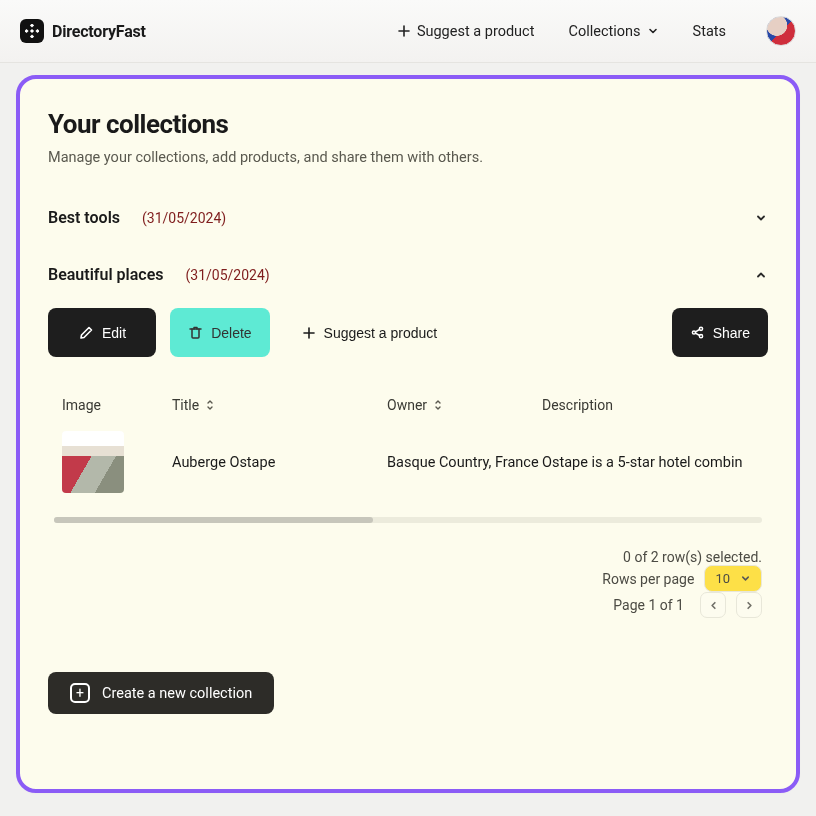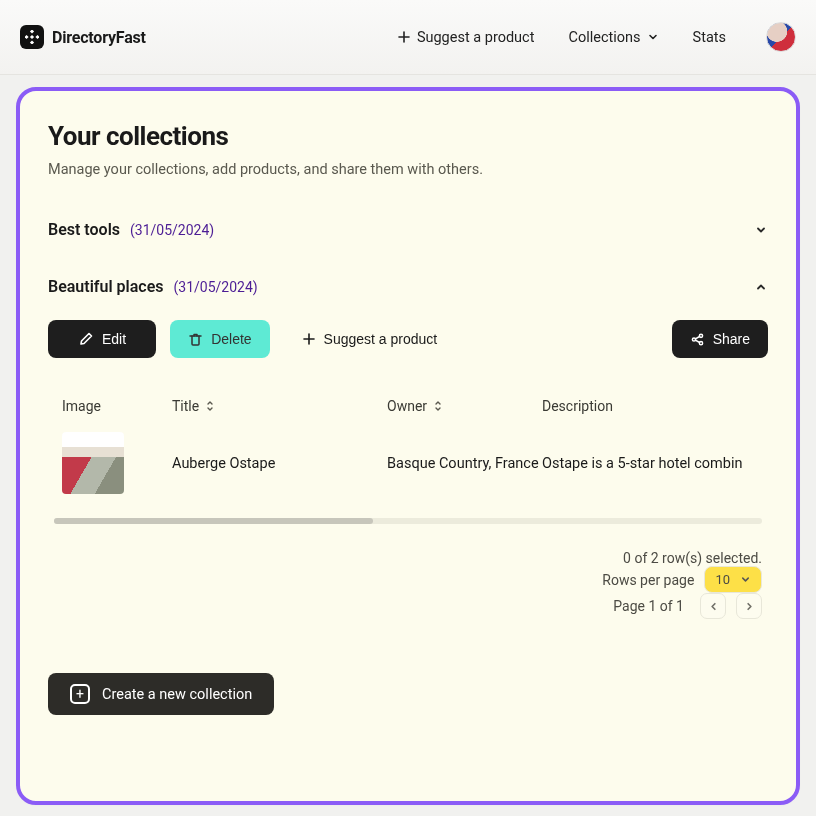--- a/index.html
+++ b/index.html
@@ -6,21 +6,21 @@
   body {
     font-family: -apple-system, BlinkMacSystemFont, "Segoe UI", Roboto, Helvetica, Arial, sans-serif;
     background: #f1f1ef;
     color: #1a1a1a;
     width: 816px;
     height: 816px;
     overflow: hidden;
   }
   
   .topnav {
-    height: 75px;
+    height: 63px;
     background: linear-gradient(#fafaf9, #f3f2f0);
     border-bottom: 1px solid #e5e4e0;
     display: flex;
     align-items: center;
     padding: 4px 20px;
   }
   .brand { display: flex; align-items: center; gap: 8px; }
   .brand-logo {
     width: 24px; height: 24px; border-radius: 6px;
     background: #111; display:flex; align-items:center; justify-content:center;
@@ -46,25 +46,25 @@
     box-shadow: 0 1px 2px rgba(0,0,0,.02);
     position: relative;
     overflow: hidden;
   }
   .page-title { font-size: 26px; font-weight: 700; letter-spacing: -0.5px; }
   .page-sub   { margin-top: 10px; font-size: 14.5px; color: #5a594f; }
   
   .coll-row { display:flex; align-items:center; justify-content:space-between; margin-top: 42px; cursor:pointer; }
   .coll-row + .coll-row { margin-top: 38px; }
   .coll-name { font-size: 16px; font-weight: 600; color:#1a1a1a; }
-  .coll-date { font-size: 14px; font-weight: 400; color:#4c1d95; margin-left: 6px; }
+  .coll-date { font-size: 14px; font-weight: 400; color:#7f1d1d; margin-left: 18px; }
   .chev { width:14px; height:14px; display:inline-block; }
   
   .actions { display:flex; align-items:center; gap:14px; margin-top: 24px; }
-  .btn { display:flex; align-items:center; gap:8px; height:38px; padding:0 18px; border-radius:8px; font-size:14px; cursor:pointer; border:none; }
+  .btn { display:flex; align-items:center; gap:8px; height:49px; padding:0 18px; border-radius:8px; font-size:14px; cursor:pointer; border:none; }
   .btn-dark { background:#1e1e1e; color:#fff; }
   .btn-dark.wide { padding: 0 30px; }
   .btn-grey { background:#5eead4; color:#333; }
   .btn-ghost { background:transparent; color:#1a1a1a; }
   .spacer { flex:1; }
   
   .table-wrap { margin-top: 40px; position:relative; }
   .thead, .trow { display:grid; grid-template-columns: 110px 215px 155px 1fr; align-items:center; }
   .thead { font-size:14px; color:#3a3a34; padding: 0 14px; text-align: right; }
   .thead .th { display:flex; align-items:center; gap:6px; }

